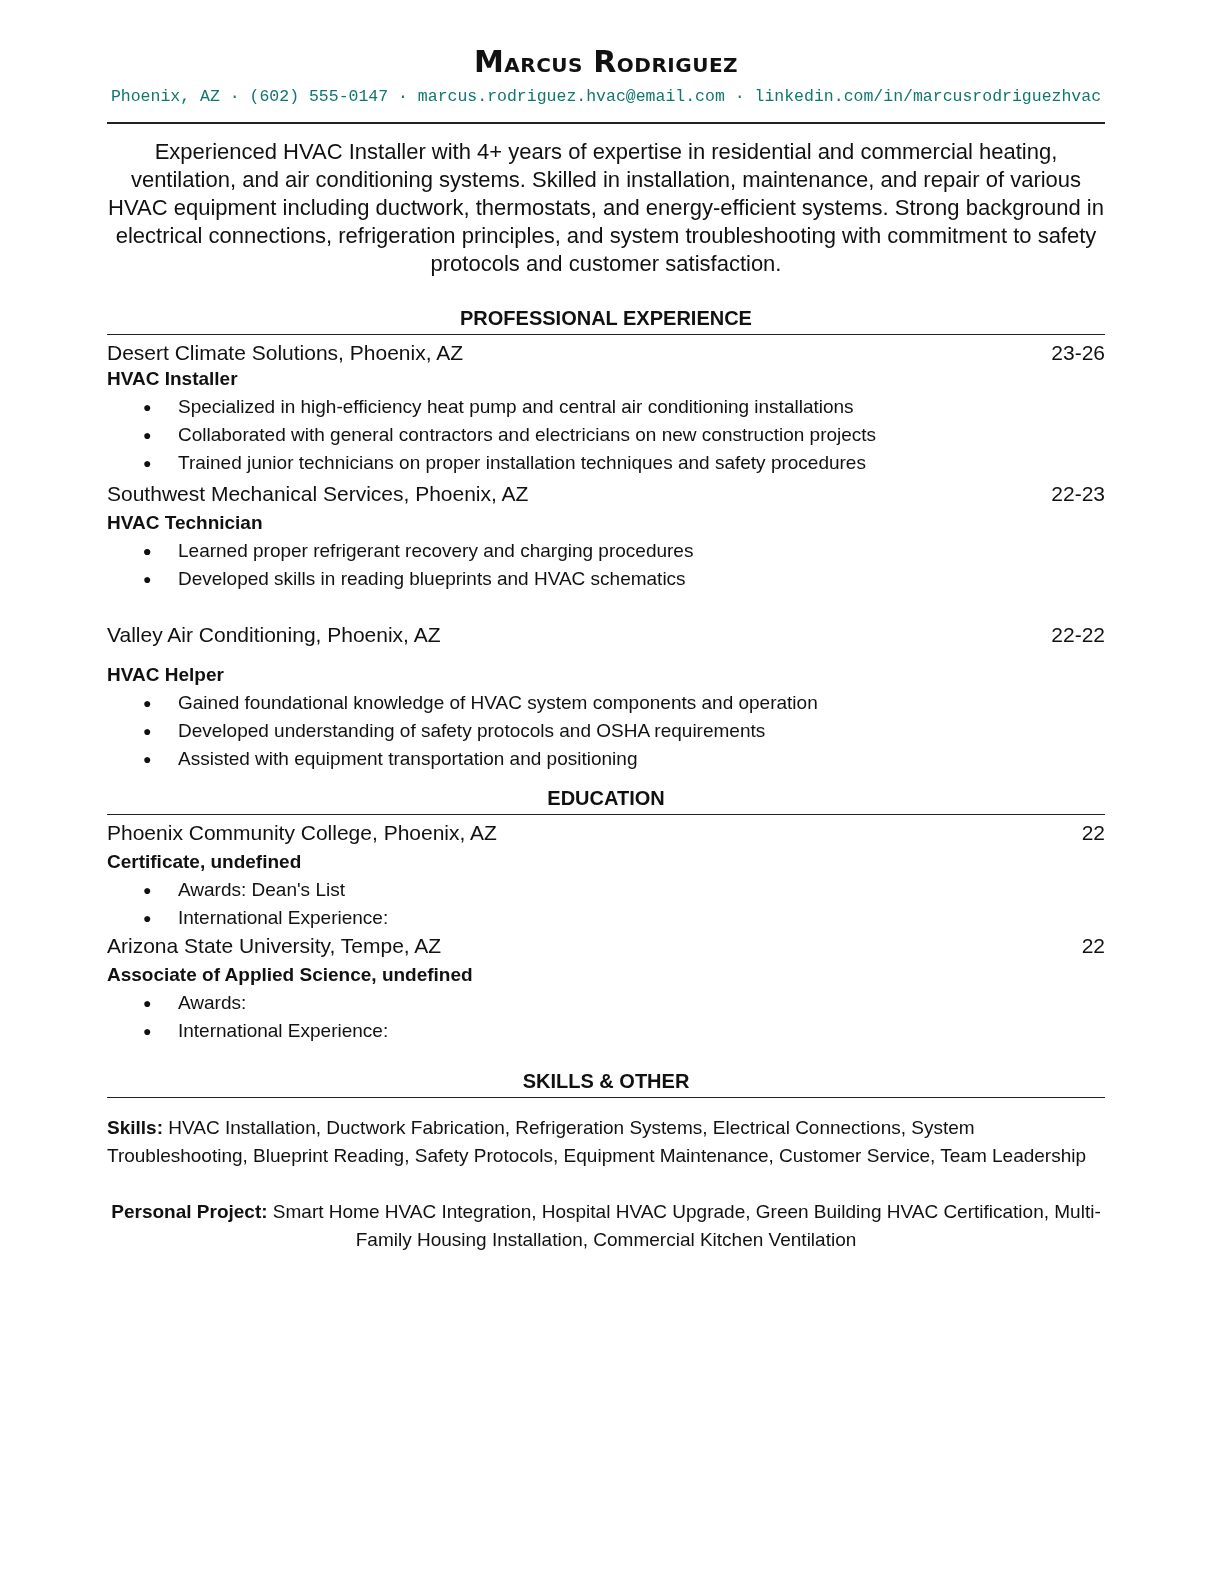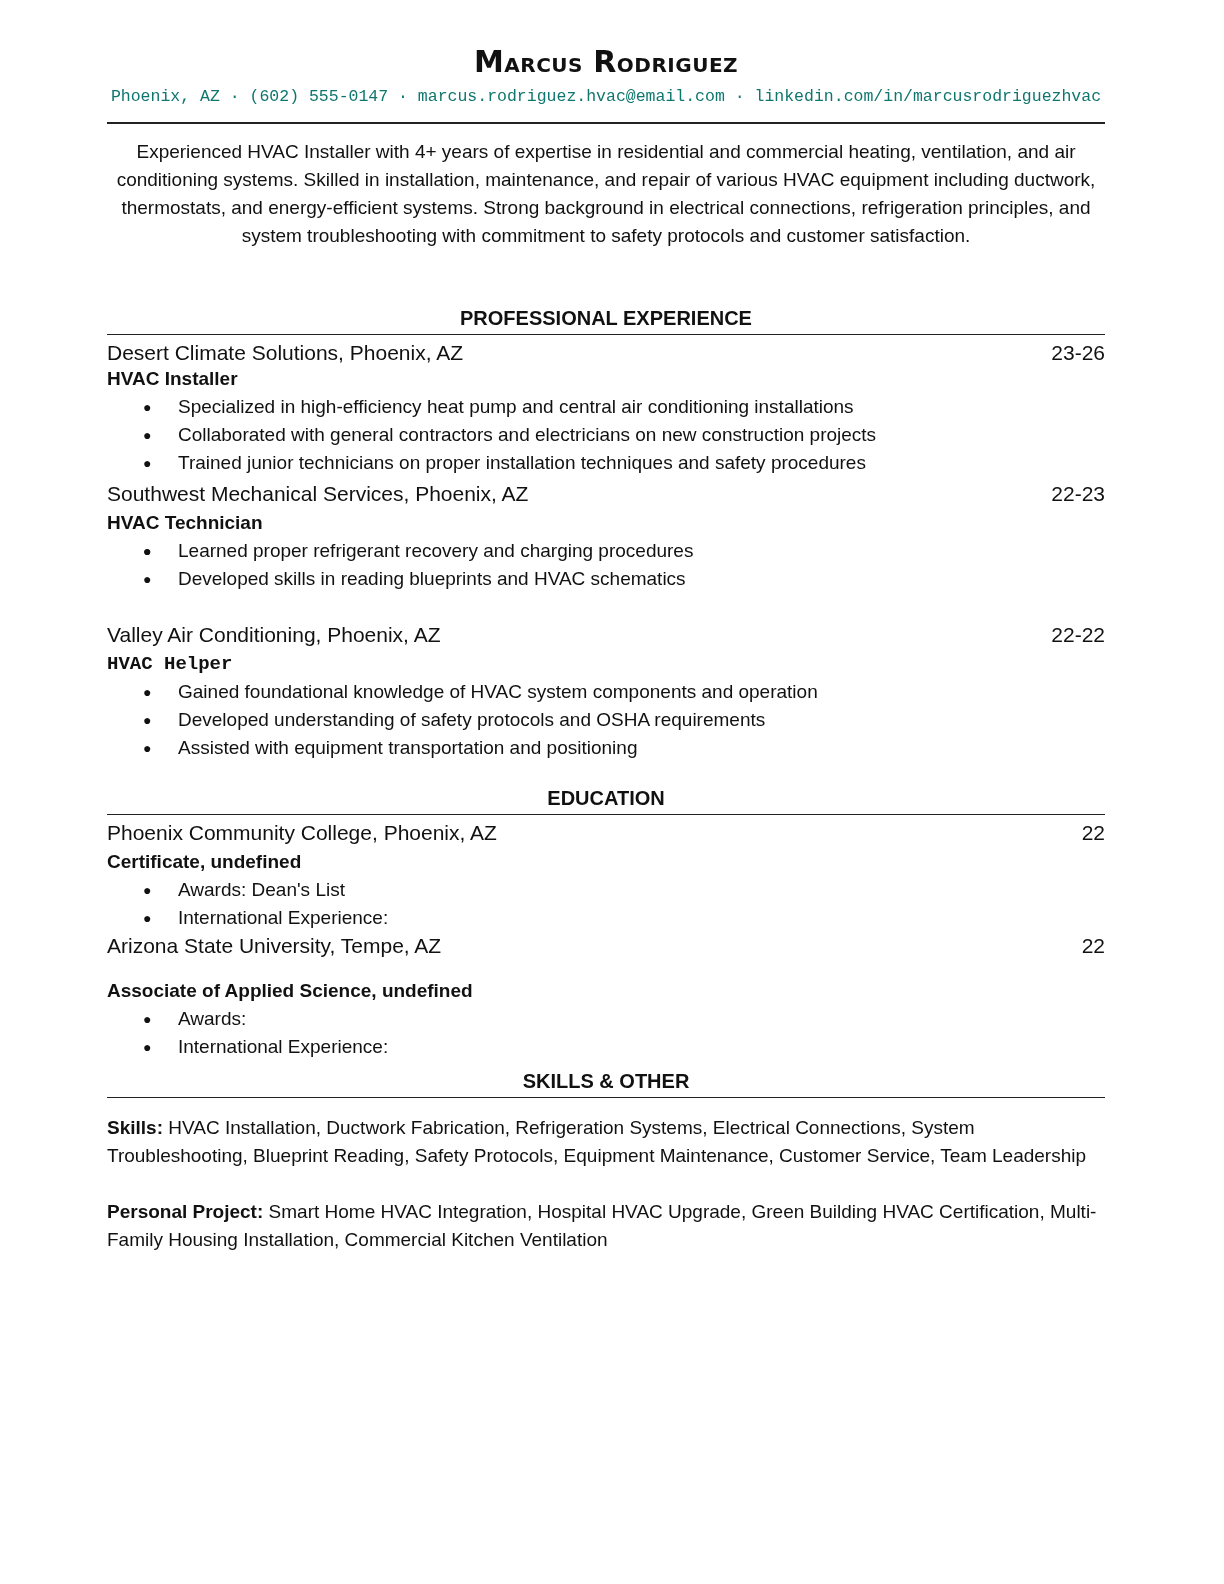--- a/index.html
+++ b/index.html
@@ -13,21 +13,21 @@
     font-size: 28px; font-weight: bold; letter-spacing: 0.5px; font-variant: small-caps;
   }
   .name .big { font-size: 30px; }
   .contact {
     position: absolute; left: 0; width: 998px; top: 87px; text-align: center;
     font-size: 16.5px; font-family: Liberation Mono, monospace; color: #0f766e;
   }
   .rule-top { position: absolute; left: 0; width: 998px; top: 122px; height: 0; border-top: 2px solid #222; }
   .summary {
     position: absolute; left: 0; width: 998px; top: 138px; text-align: center;
-    font-size: 19px; line-height: 28px; font-family: "Liberation Sans", sans-serif;
+    font-size: 22px; line-height: 28px; font-family: "Liberation Sans", sans-serif;
   }
   .sec-title {
     position: absolute; left: 0; width: 998px; text-align: center;
     font-size: 20px; font-weight: bold; font-family: "Liberation Sans", sans-serif;
   }
   .sec-rule { position: absolute; left: 0; width: 998px; height: 0; border-top: 1.5px solid #222; }
   .row { position: absolute; left: 0; width: 998px; font-family: "Liberation Sans", sans-serif; }
   .org { font-size: 21px; line-height: 26px; }
   .date { position: absolute; right: 0; top: 0; font-size: 21px; line-height: 26px; }
   .role { font-size: 19px; font-weight: bold; line-height: 26px; }
@@ -67,48 +67,48 @@
     <div class="date">22-23</div>
     <div class="role" style="margin-top:3px;">HVAC Technician</div>
     <div class="bullet" style="margin-top:2px;"><span class="dot">●</span></div>
     <div class="bullet" style="margin-top:2px;"><span class="dot">●</span><span>Learned proper refrigerant recovery and charging procedures</span></div>
     <div class="bullet" style="margin-top:2px;"><span class="dot">●</span><span>Developed skills in reading blueprints and HVAC schematics</span></div>
   </div>
 
   <div class="row" style="top:622px;">
     <div class="org">Valley Air Conditioning, Phoenix, AZ</div>
     <div class="date">22-22</div>
-    <div class="role" style="margin-top:3px;font-family:Liberation Mono, monospace;">HVAC Helper</div>
+    <div class="role" style="margin-top:14px;">HVAC Helper</div>
     <div class="bullet" style="margin-top:2px;"><span class="dot">●</span><span>Gained foundational knowledge of HVAC system components and operation</span></div>
     <div class="bullet" style="margin-top:2px;"><span class="dot">●</span><span>Developed understanding of safety protocols and OSHA requirements</span></div>
     <div class="bullet" style="margin-top:2px;"><span class="dot">●</span><span>Assisted with equipment transportation and positioning</span></div>
   </div>
 
   <div class="sec-title" style="top:787px;">EDUCATION</div>
   <div class="sec-rule" style="top:814px;"></div>
 
   <div class="row" style="top:820px;">
     <div class="org">Phoenix Community College, Phoenix, AZ</div>
     <div class="date">22</div>
     <div class="role" style="margin-top:3px;">Certificate, undefined</div>
     <div class="bullet" style="margin-top:2px;"><span class="dot">●</span><span>Awards: Dean's List</span></div>
     <div class="bullet" style="margin-top:2px;"><span class="dot">●</span><span>International Experience:</span></div>
   </div>
 
   <div class="row" style="top:933px;">
     <div class="org">Arizona State University, Tempe, AZ</div>
     <div class="date">22</div>
-    <div class="role" style="margin-top:19px;">Associate of Applied Science, undefined</div>
+    <div class="role" style="margin-top:3px;">Associate of Applied Science, undefined</div>
     <div class="bullet" style="margin-top:2px;"><span class="dot">●</span><span>Awards:</span></div>
     <div class="bullet" style="margin-top:2px;"><span class="dot">●</span><span>International Experience:</span></div>
   </div>
 
   <div class="sec-title" style="top:1070px;">SKILLS &amp; OTHER</div>
   <div class="sec-rule" style="top:1097px;"></div>
 
   <div class="row para" style="top:1114px;">
     <b>Skills:</b><span> HVAC Installation, Ductwork Fabrication, Refrigeration Systems, Electrical Connections, System Troubleshooting, Blueprint Reading, Safety Protocols, Equipment Maintenance, Customer Service, Team Leadership</span>
   </div>
-  <div class="row para" style="top:1198px;">
+  <div class="row para" style="top:1198px;text-align:center;">
     <b>Personal Project:</b><span> Smart Home HVAC Integration, Hospital HVAC Upgrade, Green Building HVAC Certification, Multi-Family Housing Installation, Commercial Kitchen Ventilation</span>
   </div>
 
 </div>
 
 </body></html>

